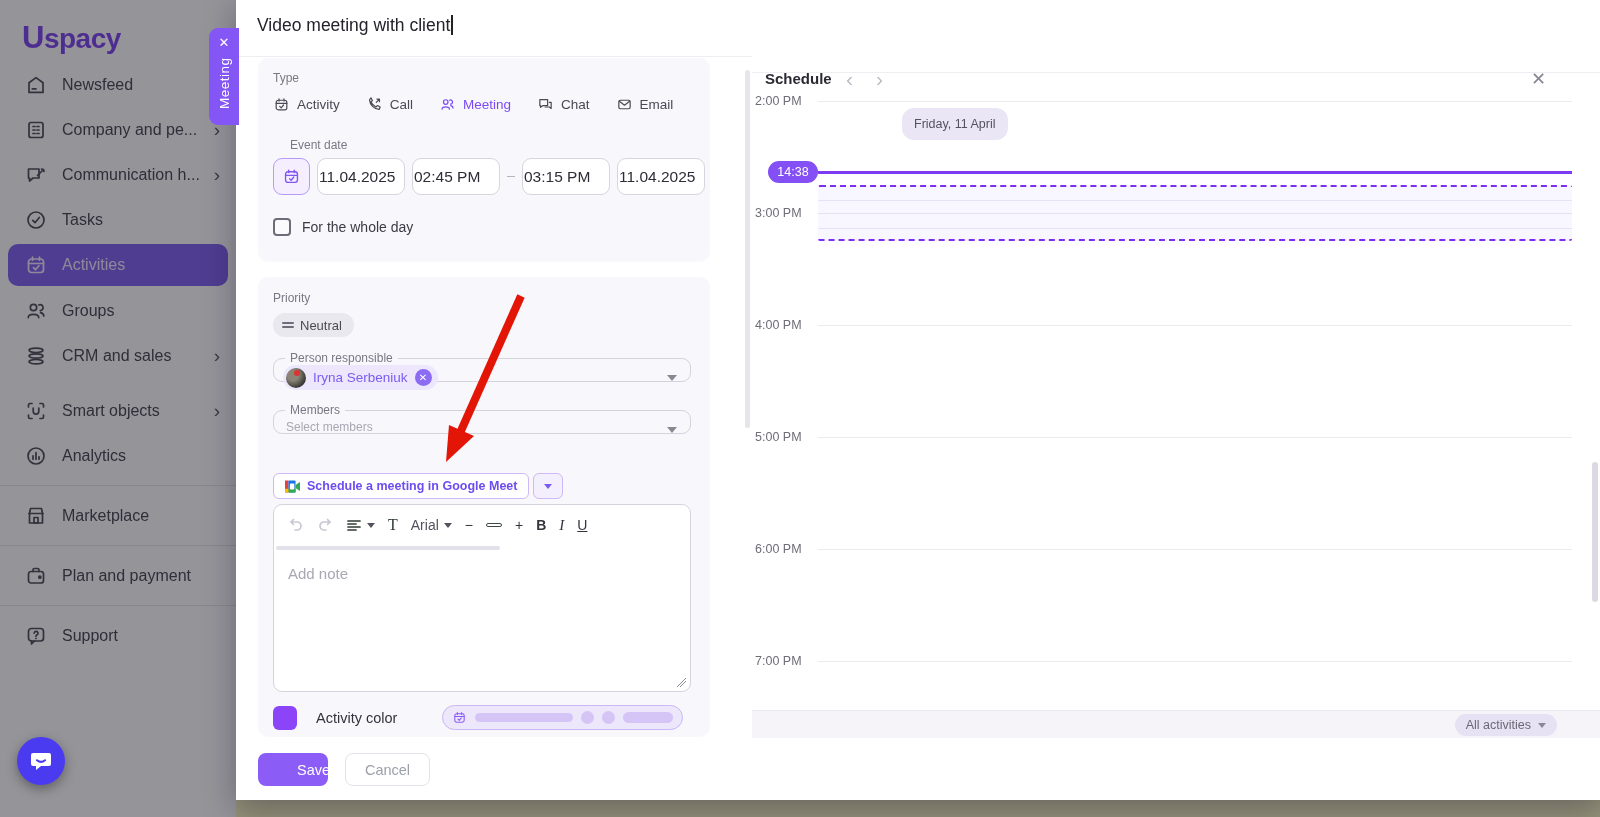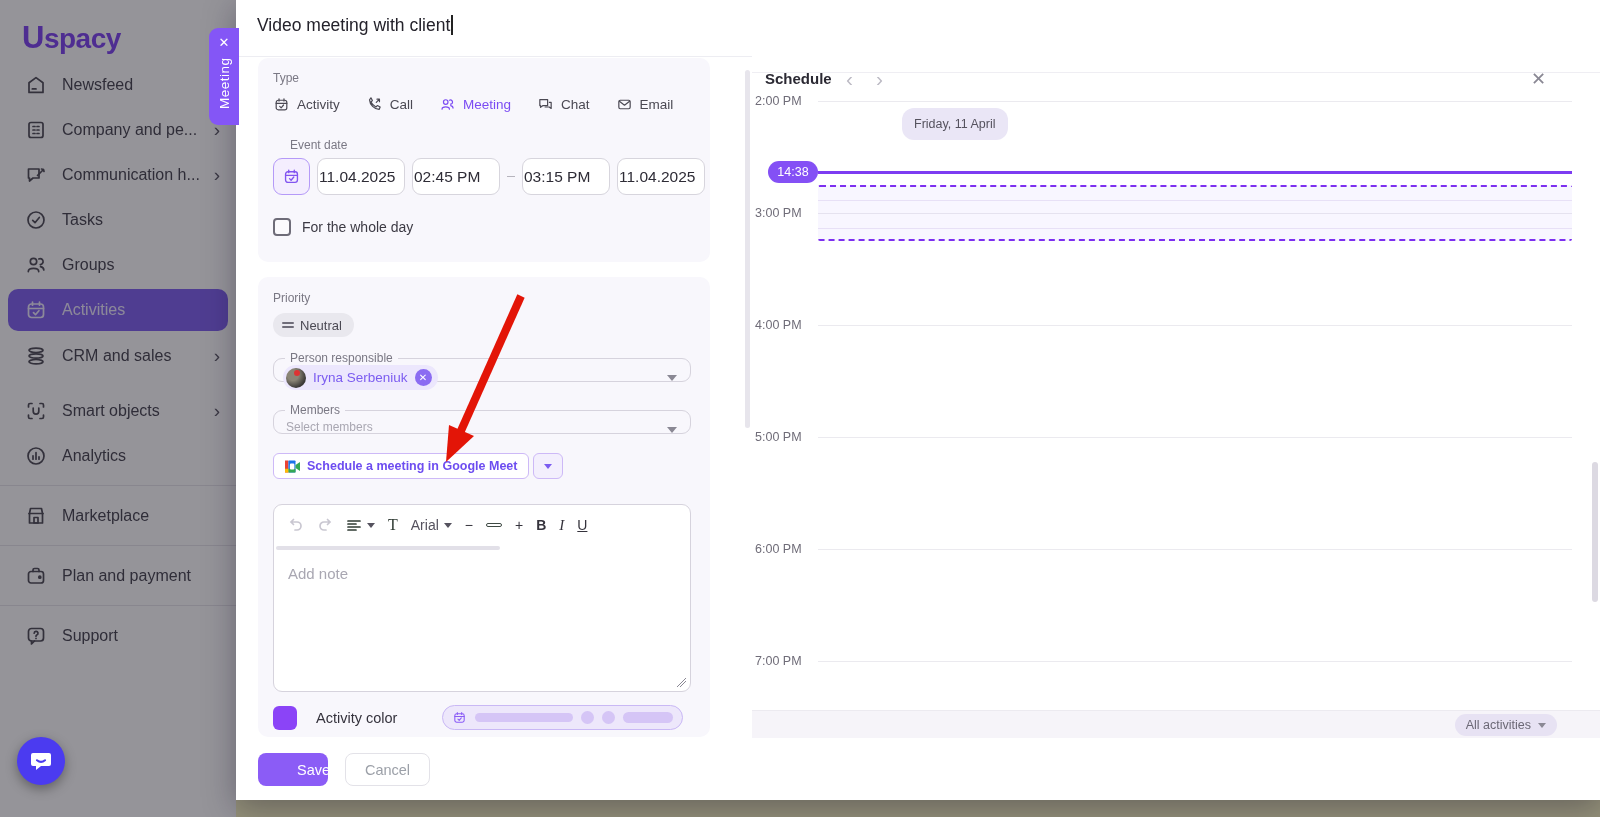--- a/index.html
+++ b/index.html
@@ -70,21 +70,21 @@
   .fs-person { top:81px; }
   .fs-members { top:133px; }
   .fs-caret { position:absolute; right:13px; top:16px; width:0; height:0; border-left:5px solid transparent; border-right:5px solid transparent; border-top:6px solid #8a8894; cursor:pointer; }
   .person-chip { position:absolute; left:9px; top:6px; height:25px; background:#ece7fd; border-radius:13px; display:flex; align-items:center; gap:7px; padding:0 6px 0 3px; cursor:default; }
   .person-chip .ava { width:20px; height:20px; border-radius:50%; background:radial-gradient(circle at 35% 35%, #8a8576 0 30%, #3c3a38 70%); position:relative; overflow:hidden; }
   .person-chip .ava::after { content:""; position:absolute; left:8px; top:2px; width:6px; height:6px; background:#d33; border-radius:50%; }
   .person-chip .nm { font-size:13.5px; color:#7b5cf0; }
   .person-chip .rm { width:17px; height:17px; border-radius:50%; background:#8b6cf2; color:#fff; font-size:10px; display:flex; align-items:center; justify-content:center; cursor:pointer; }
   .members-ph { position:absolute; left:12px; top:9px; font-size:12px; color:#a9a7b2; cursor:text; }
 
-  .meet-btn-row { position:absolute; left:15px; top:176px; display:flex; gap:4px; }
+  .meet-btn-row { position:absolute; left:15px; top:196px; display:flex; gap:4px; }
   .meet-btn { height:26px; border:1px solid #cdb9f7; background:#fff; border-radius:6px; display:flex; align-items:center; gap:7px; padding:0 11px; font-size:12.5px; font-weight:bold; color:#6d4df0; cursor:pointer; }
   .meet-dd { width:30px; height:26px; border:1px solid #cdb9f7; background:#f3effd; border-radius:6px; display:flex; align-items:center; justify-content:center; cursor:pointer; }
   .meet-dd i { width:0; height:0; border-left:4.5px solid transparent; border-right:4.5px solid transparent; border-top:5.5px solid #7b5cf0; }
 
   .editor { position:absolute; left:15px; top:227px; width:418px; height:188px; background:#fff; border:1px solid #d6d3dd; border-radius:9px; }
   .ed-toolbar { display:flex; align-items:center; gap:13px; height:40px; padding:0 8px 0 14px; color:#35333c; font-size:14px; }
   .ed-toolbar .tb { cursor:pointer; display:flex; align-items:center; gap:3px; }
   .ed-toolbar .dis { color:#c9c7d1; }
   .ed-toolbar svg { width:16px; height:16px; fill:none; stroke:currentColor; stroke-width:1.7; stroke-linecap:round; }
   .ed-toolbar .cd { width:0; height:0; border-left:4px solid transparent; border-right:4px solid transparent; border-top:5px solid #55525e; margin-left:2px; }
@@ -176,35 +176,35 @@
       </div>
 
       <div class="nav-item">
         <svg viewBox="0 0 24 24">
             <circle cx="12" cy="12" r="8"></circle>
             <path d="M8.7 12.4l2.3 2.3 4.3-5.2"></path>
           </svg>
         <span>Tasks</span>
       </div>
 
+      <div class="nav-item selected">
+        <svg viewBox="0 0 24 24">
+            <rect x="4.5" y="6" width="15" height="13.5" rx="3"></rect>
+            <path d="M4.5 10.5h15 M8.5 4v3.2 M15.5 4v3.2 M9.5 14.7l2 2 3.4-4"></path>
+          </svg>
+        <span>Activities</span>
+      </div>
+
       <div class="nav-item">
         <svg viewBox="0 0 24 24">
             <circle cx="9.5" cy="8.5" r="3.2"></circle>
             <path d="M4.3 18.6c0-4.2 10.4-4.2 10.4 0"></path>
             <path d="M14.8 5.9a3 3 0 1 1 1.5 5.7 M16.5 13.6c2 .4 3.3 1.7 3.3 3.4"></path>
           </svg>
         <span>Groups</span>
-      </div>
-
-      <div class="nav-item selected">
-        <svg viewBox="0 0 24 24">
-            <rect x="4.5" y="6" width="15" height="13.5" rx="3"></rect>
-            <path d="M4.5 10.5h15 M8.5 4v3.2 M15.5 4v3.2 M9.5 14.7l2 2 3.4-4"></path>
-          </svg>
-        <span>Activities</span>
       </div>
 
       <div class="nav-item">
         <svg viewBox="0 0 24 24">
             <ellipse cx="12" cy="6.3" rx="7" ry="2.2"></ellipse>
             <ellipse cx="12" cy="12" rx="7" ry="2.2"></ellipse>
             <ellipse cx="12" cy="17.7" rx="7" ry="2.2"></ellipse>
           </svg>
         <span>CRM and sales</span>
         <span class="chev">›</span>

